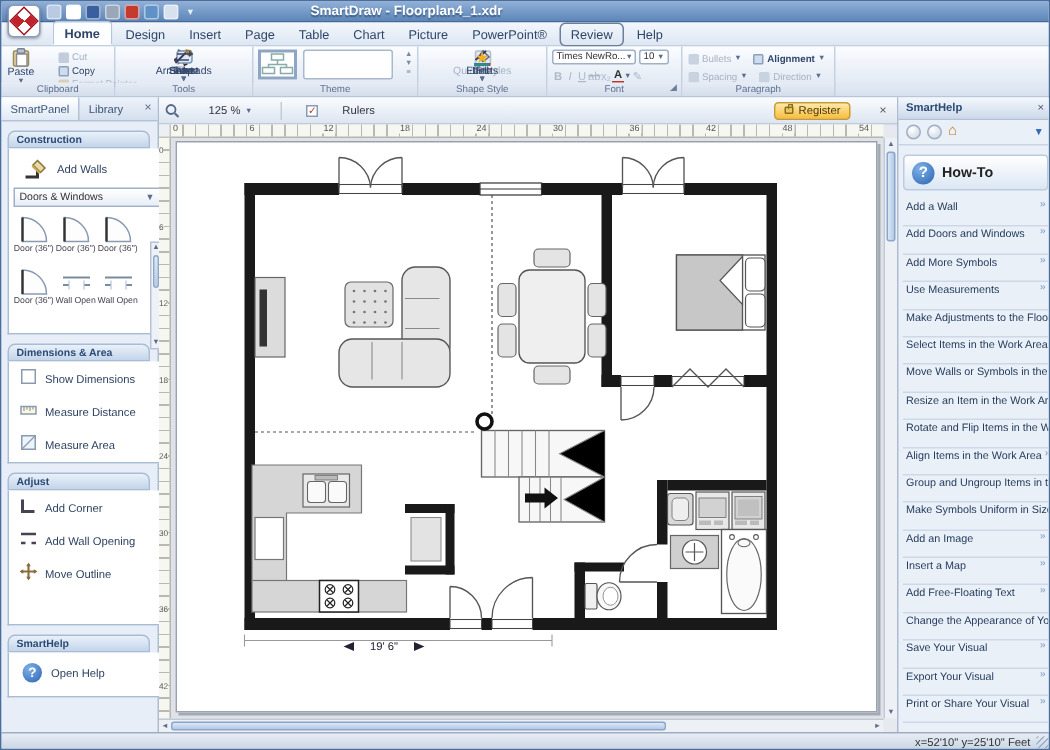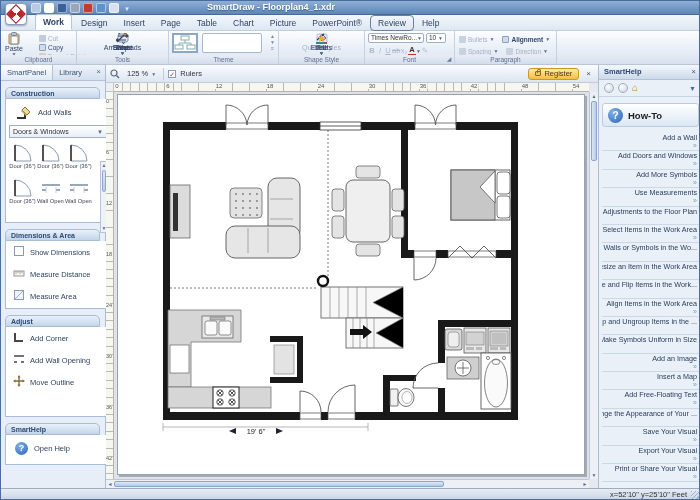--- a/index.html
+++ b/index.html
@@ -74,21 +74,21 @@
   .symscroll{position:absolute;right:2px;top:62px;width:8px;height:72px;background:#eef2f7;border:1px solid #b6c3d6;}
   .symscroll .arr{font-size:5px;color:#5a6d8c;text-align:center;line-height:7px;height:7px;}
   .symscroll .thumb{margin:1px;height:22px;background:linear-gradient(#dfe9f6,#b9cce6);border:1px solid #8fa8c8;border-radius:2px;}
   .helpitem{display:flex;align-items:center;gap:6px;height:26px;padding-left:9px;font-size:7.5px;color:#2f4361;}
   .qmark{width:13px;height:13px;border-radius:50%;background:radial-gradient(circle at 35% 30%,#7fb2e8,#2a62b0);
     color:#fff;font-size:9px;font-weight:bold;text-align:center;line-height:13px;}
 
   
   .canvas{position:absolute;left:105px;top:0;width:492px;height:423px;background:#e6eaf0;}
   .cv-toolbar{position:absolute;left:0;top:0;width:100%;height:18px;background:linear-gradient(#fafcfe,#dde5f0);
-    border-bottom:1px solid #c0cbdb;display:flex;align-items:center;gap:4px;padding:0 4px;font-size:7.5px;color:#334;}
+    border-bottom:1px solid #c0cbdb;display:flex;align-items:center;gap:16px;padding:0 4px;font-size:7.5px;color:#334;}
   .zoombox{display:flex;align-items:center;gap:3px;border:1px solid transparent;padding:1px 2px;}
   .chk{width:8px;height:8px;border:1px solid #8a9cb5;background:#fff;font-size:7px;line-height:7px;color:#b03a2e;text-align:center;}
   .register{margin-left:auto;display:flex;align-items:center;gap:3px;background:linear-gradient(#ffe9a8,#f7bd3e);
     border:1px solid #c79a2a;border-radius:3px;font-size:7.5px;color:#4a3a10;padding:1px 6px;height:12px;}
   .lockic{width:6px;height:5px;border:1px solid #8a6d1d;border-radius:1px;position:relative;background:#e8c860;}
   .lockic:before{content:"";position:absolute;left:1px;top:-3px;width:2px;height:3px;border:1px solid #8a6d1d;border-bottom:none;border-radius:2px 2px 0 0;}
   .cv-x{font-size:8px;color:#555;padding:0 3px;}
   .hruler{position:absolute;left:8px;top:18px;right:9px;height:9px;background:#f7f7f2;border-bottom:1px solid #b6b6ae;
     background-image:repeating-linear-gradient(to right,transparent 0 7.5px,#b9b9b2 7.5px 8.5px);}
   .hruler span{position:absolute;top:0;font-size:6px;color:#555;transform:translateX(-50%);background:#f7f7f2;padding:0 1px;}
@@ -111,22 +111,22 @@
   .rp-nav{position:absolute;left:0;top:15px;width:100%;height:17px;display:flex;align-items:center;gap:4px;padding:0 5px;
     border-bottom:1px solid #c8d4e4;}
   .navdot{width:10px;height:10px;border-radius:50%;background:radial-gradient(circle at 35% 30%,#fff,#c9d3e0);border:1px solid #9fadc2;}
   .home{font-size:10px;color:#c07820;line-height:10px;}
   .rp-down{margin-left:auto;font-size:7px;color:#3a6cb4;}
   .howto-h{position:absolute;left:3px;top:38px;width:97px;height:24px;background:linear-gradient(#ffffff,#dbe7f4);
     border:1px solid #bccbdf;border-radius:3px;display:flex;align-items:center;gap:5px;padding:0 5px;}
   .howto-h .qmark{width:15px;height:15px;line-height:15px;font-size:10px;}
   .howto-title{font-size:9.5px;font-weight:bold;color:#222;}
   .howlist{position:absolute;left:3px;top:68px;width:97px;}
-  .howitem{height:18.4px;border-bottom:1px solid #cdd8e6;display:flex;align-items:flex-end;font-size:7.2px;color:#253c5c;
-    padding:0 2px;white-space:nowrap;overflow:hidden;flex-direction:column;}
+  .howitem{height:18.4px;border-bottom:1px solid #cdd8e6;display:flex;align-items:flex-start;font-size:7.2px;color:#253c5c;
+    padding:0 2px;white-space:nowrap;overflow:hidden;}
   .howitem .chev{margin-left:auto;color:#7a9cc6;font-size:7px;padding-left:2px;}
 
   
   .statusbar{position:absolute;left:0;top:487px;width:700px;height:13px;background:linear-gradient(#e7edf5,#c6d2e2);
     border-top:1px solid #9fadc2;font-size:7.5px;color:#333;}
   .coords{position:absolute;right:14px;top:1px;}
   .grip{position:absolute;right:1px;top:2px;width:9px;height:9px;
     background:repeating-linear-gradient(135deg,#9fb0c6 0 1px,transparent 1px 3px);}
 </style>
 </head>
@@ -145,21 +145,21 @@
         <div class="qicon" style="background: rgb(216, 226, 239);"></div>
         <div class="qicon" style="background: transparent; border-color: transparent; color: rgb(231, 238, 250);">▾</div>
       </div>
     <div class="apptitle">SmartDraw - Floorplan4_1.xdr</div>
   </div>
   <div class="logo">
       <div class="pin"></div>
     </div>
 
   <div class="tabsrow">
-      <span class="tab active">Work</span>
+      <span class="tab active">Home</span>
       <span class="tab">Design</span>
       <span class="tab">Insert</span>
       <span class="tab">Page</span>
       <span class="tab">Table</span>
       <span class="tab">Chart</span>
       <span class="tab">Picture</span>
       <span class="tab">PowerPoint®</span>
       <span class="tab focused">Review</span>
       <span class="tab">Help</span>
     </div>

